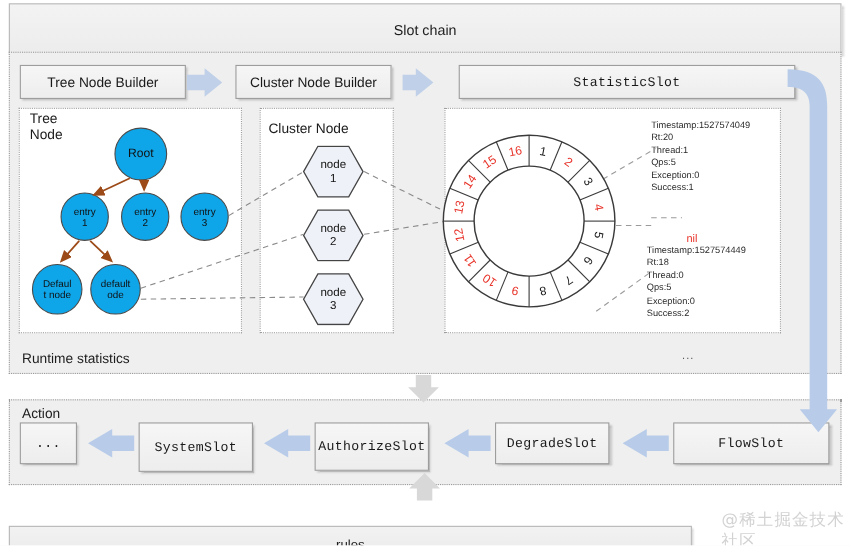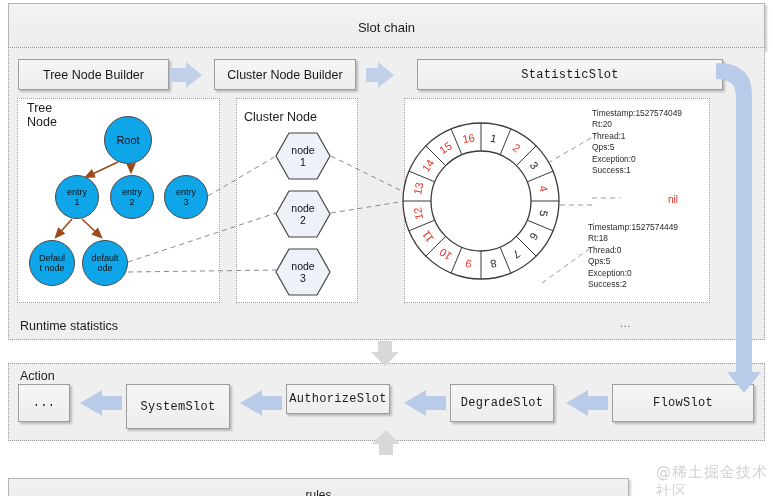--- a/index.html
+++ b/index.html
@@ -205,40 +205,40 @@
 
   <div class="stats" style="left:592px;top:108px;">
     <div>Timestamp:1527574049</div>
     <div>Rt:20</div>
     <div>Thread:1</div>
     <div>Qps:5</div>
     <div>Exception:0</div>
     <div>Success:1</div>
   </div>
 
-  <div class="nil" style="left:624px;top:194px;margin-left:44px;">nil</div>
+  <div class="nil" style="left:624px;top:212px;">nil</div>
 
   <div class="stats" style="left:588px;top:222px;">
     <div>Timestamp:1527574449</div>
     <div>Rt:18</div>
     <div>Thread:0</div>
     <div>Qps:5</div>
     <div>Exception:0</div>
     <div>Success:2</div>
   </div>
 
   <div class="dots" style="left:620px;top:318px;">...</div>
 
   <div class="bbox mono" style="left:18px;top:384px;width:52px;height:38px;">
     <div class="lbl">...</div>
   </div>
   <div class="bbox mono" style="left:126px;top:384px;width:104px;height:45px;">
     <div class="lbl">SystemSlot</div>
   </div>
-  <div class="bbox mono" style="left:286px;top:384px;width:104px;height:30px;padding-left:44px;">
+  <div class="bbox mono" style="left:286px;top:384px;width:104px;height:44px;padding-left:44px;">
     <div class="lbl">AuthorizeSlot</div>
   </div>
   <div class="bbox mono" style="left:612px;top:384px;width:142px;height:38px;">
     <div class="lbl">FlowSlot</div>
   </div>
   <div class="bbox mono" style="left:450px;top:384px;width:104px;height:38px;">
     <div class="lbl">DegradeSlot</div>
   </div>
 
   <div class="panel rulesbar">

